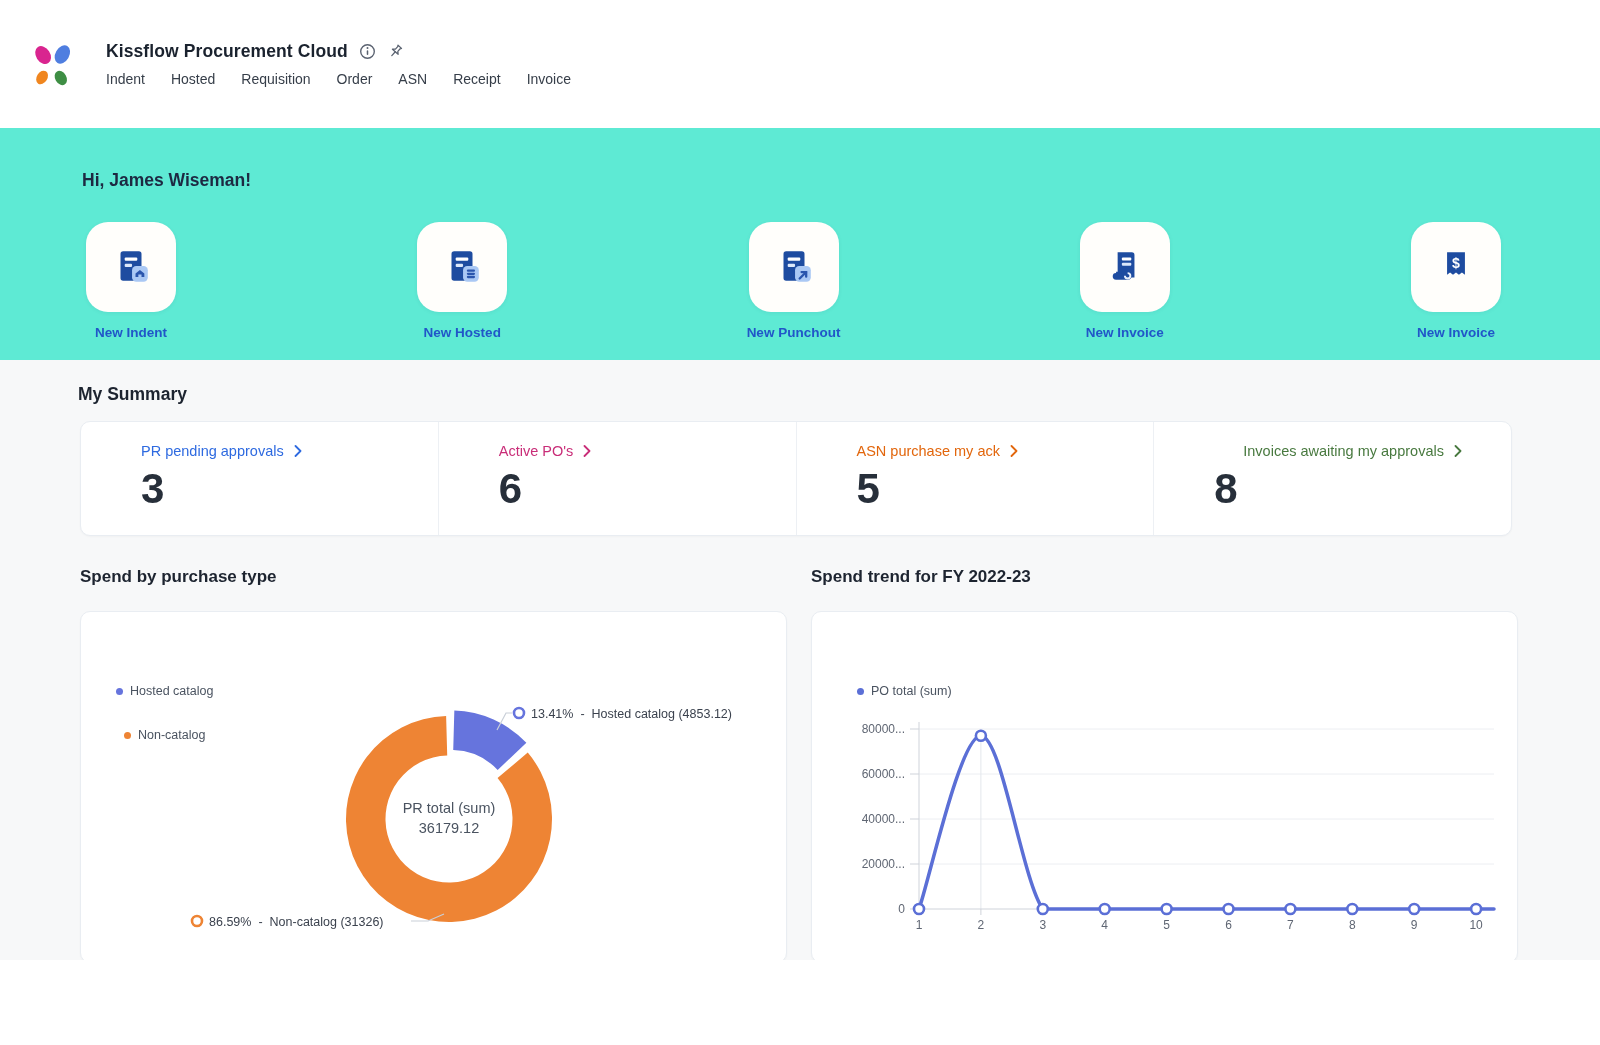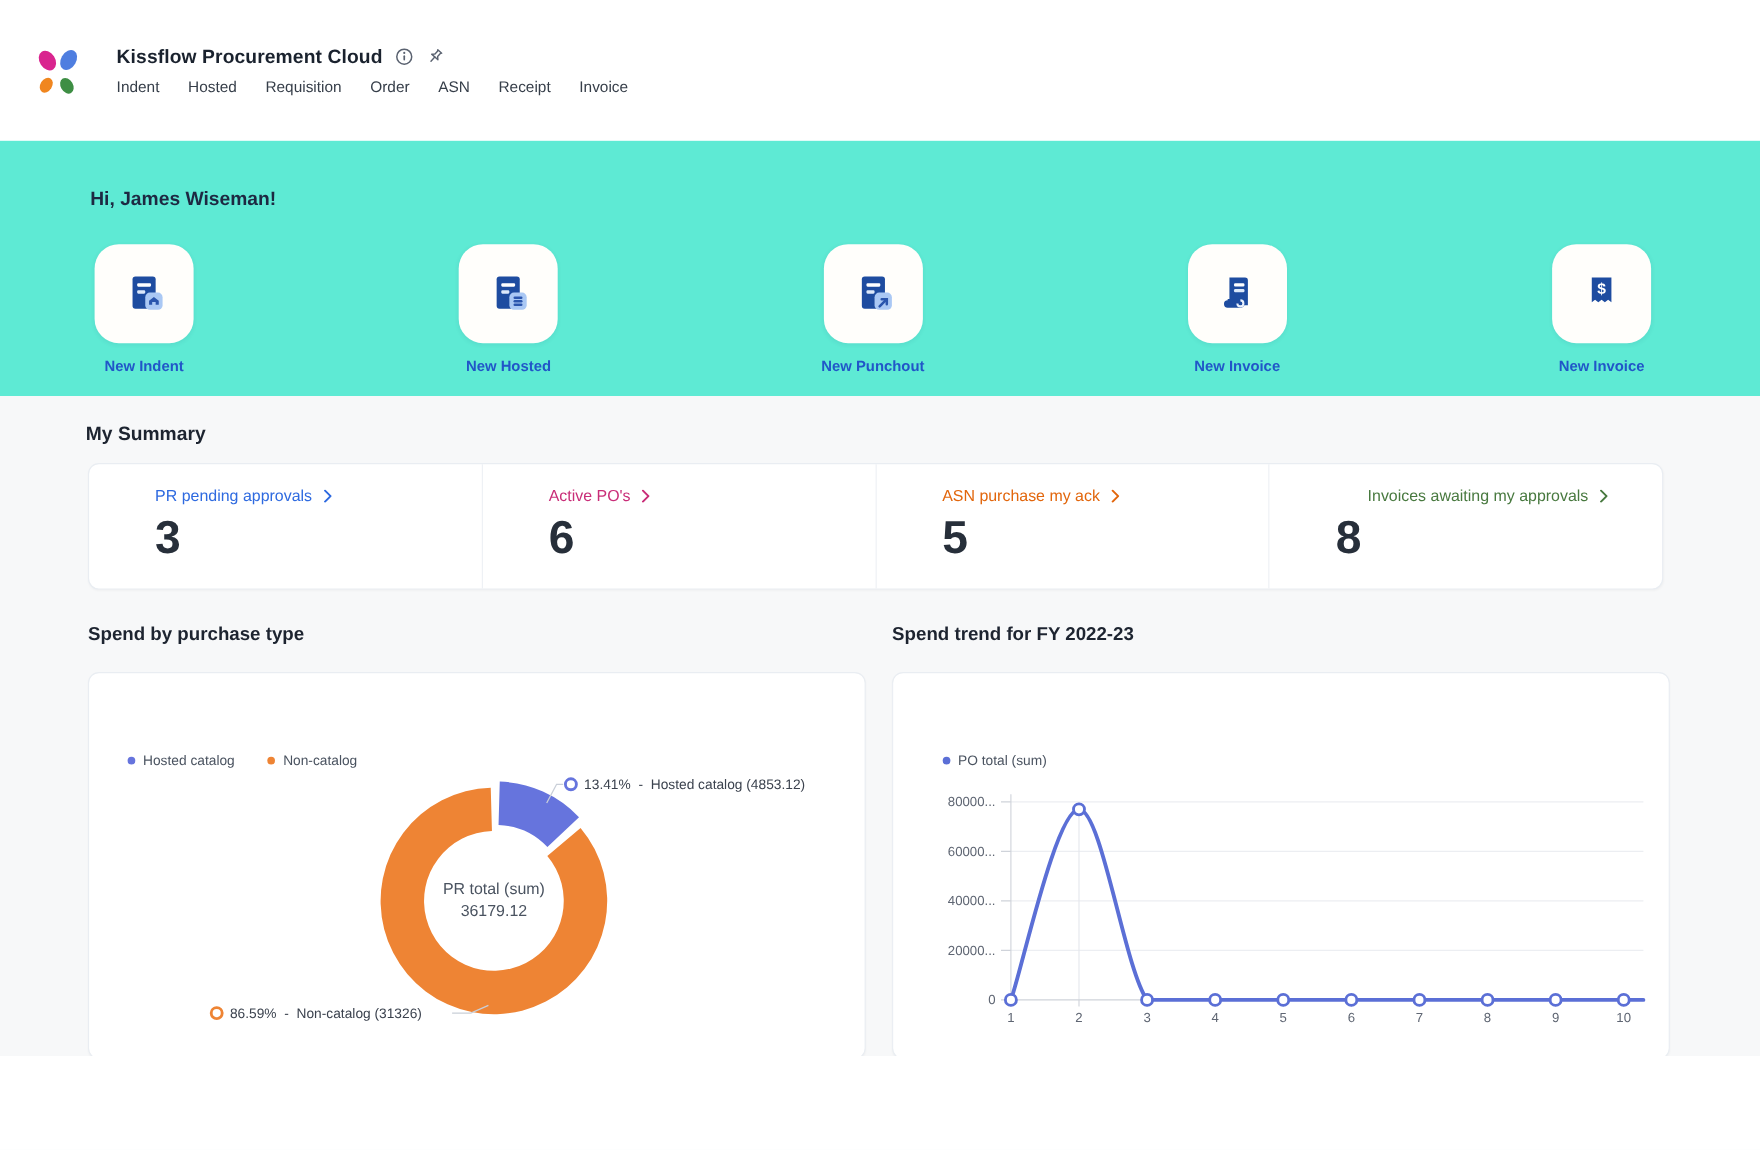--- a/index.html
+++ b/index.html
@@ -36,21 +36,21 @@
   .sum-link { display:flex; align-items:center; gap:10px; font-size:14.5px; font-weight:500; cursor:pointer; }
   .chev { width:8px; height:12px; }
   .sum-value { margin-top:9px; font-size:42px; font-weight:600; color:#272f3a; line-height:1; }
 
   .charts { display:flex; gap:24px; margin:30px 88px 0 80px; }
   .chart-block { width:707px; }
   .chart-title { font-size:17px; font-weight:700; color:#1d2430; line-height:21px; margin-bottom:24px; }
   .chart-card { position:relative; width:707px; height:352px; background:#fff; border:1px solid #e9edf2;
                 border-radius:10px; box-shadow:0 1px 2px rgba(16,24,40,.03); overflow:hidden; }
   .legend { position:absolute; display:flex; gap:30px; align-items:center; font-size:12.5px; color:#4a5360; z-index:2; }
-  .donut-legend { left:35px; top:72px; }
+  .donut-legend { left:35px; top:72px;flex-direction:column; }
   .line-legend { left:45px; top:72px; }
   .legend-item { display:flex; align-items:center; gap:7px; cursor:pointer; }
   .legend-dot { width:7px; height:7px; border-radius:50%; flex:0 0 auto; }
   svg.chart { position:absolute; left:0; top:0; font-family:"Liberation Sans","DejaVu Sans",sans-serif; }
 </style>
 </head>
 <body>
 
 <div class="header">
   <svg class="logo-svg" viewBox="0 0 48 48">

